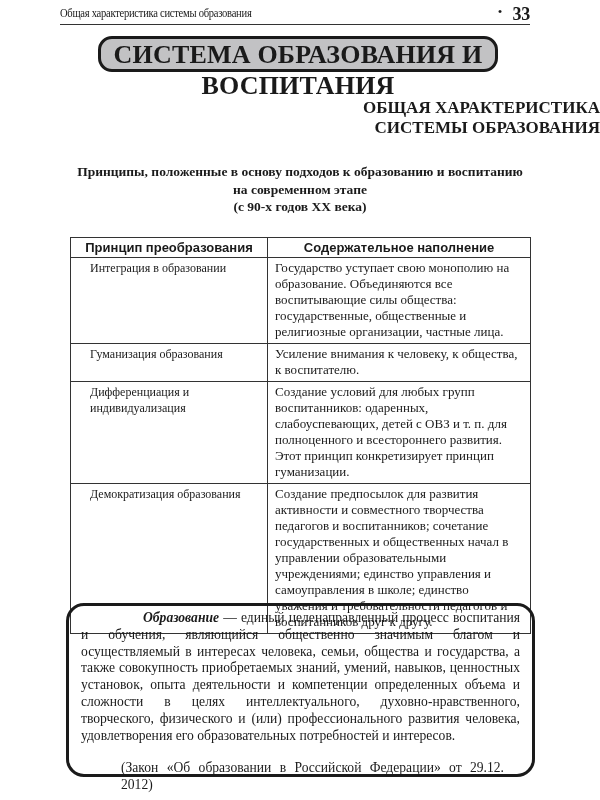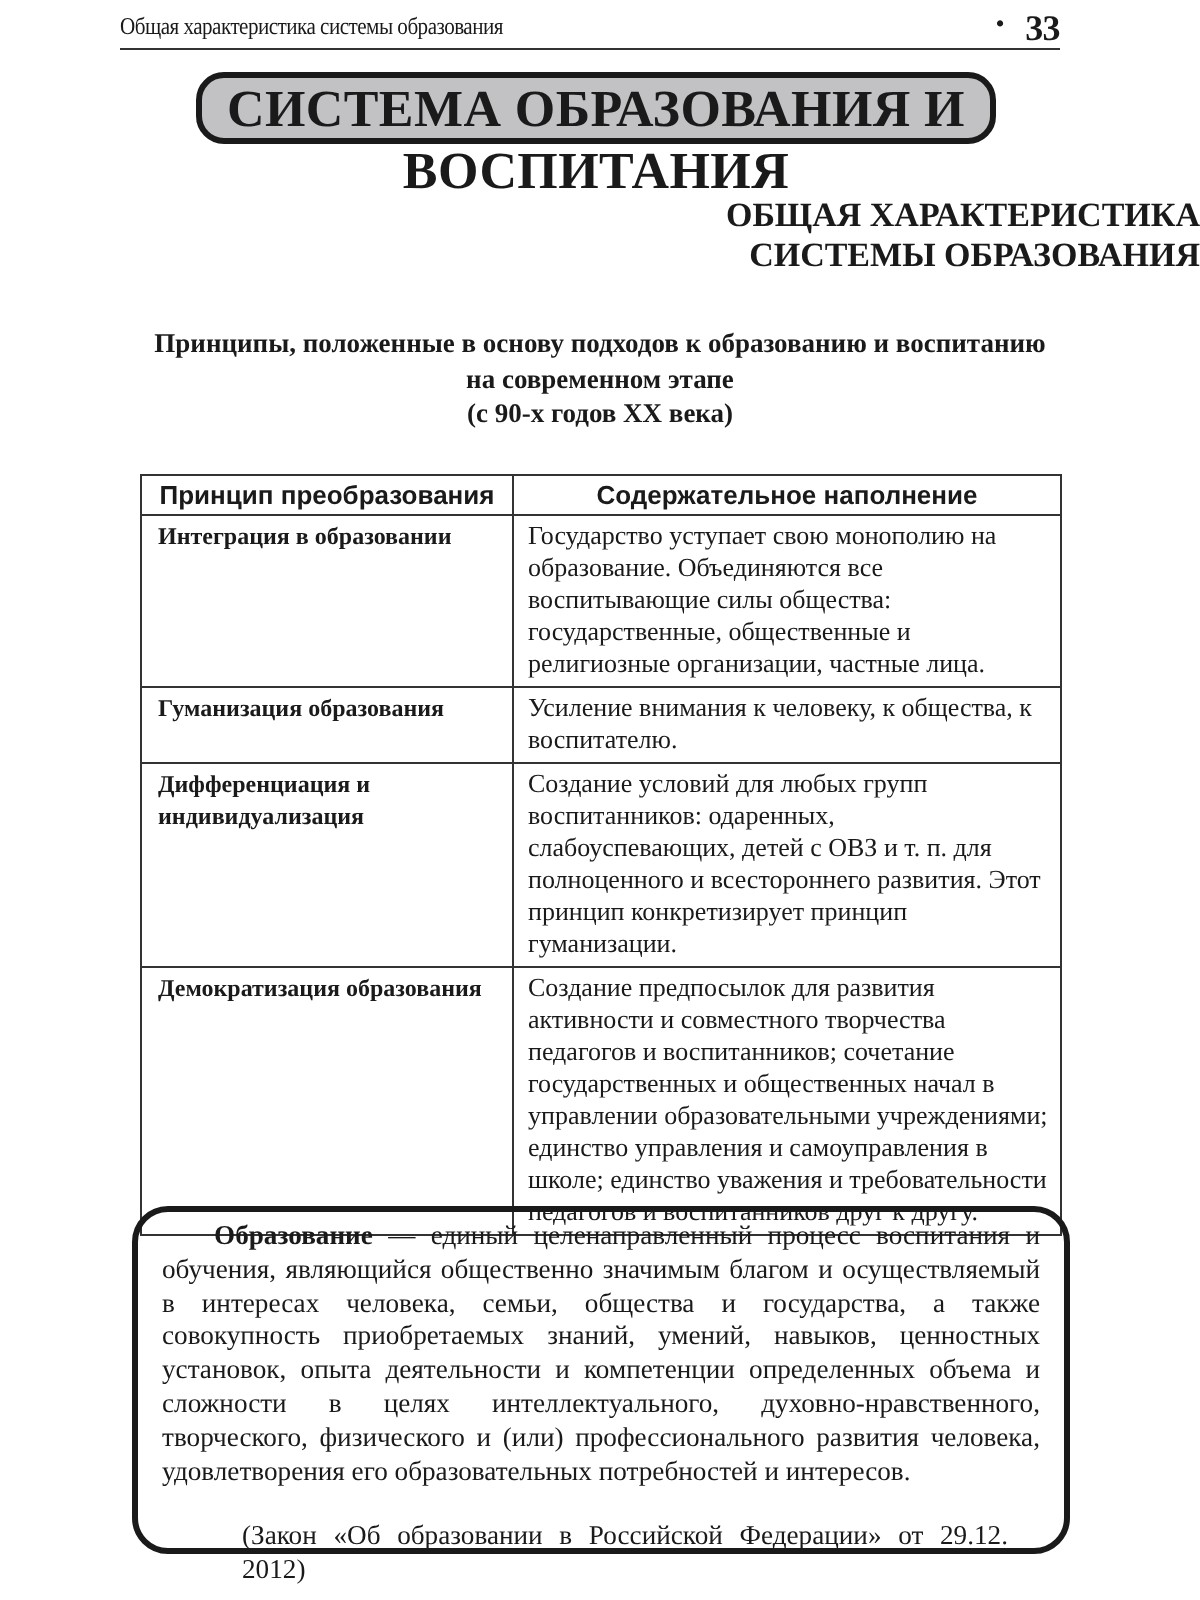--- a/index.html
+++ b/index.html
@@ -14,27 +14,27 @@
     font-family:"Liberation Serif",serif;font-weight:bold;font-size:26px;line-height:31px;letter-spacing:0.2px;}
   .title{position:absolute;left:0;width:600px;top:98px;text-align:right;font-family:"Liberation Serif",serif;
     font-weight:bold;font-size:17px;line-height:20px;}
   .subtitle{position:absolute;left:0;width:600px;top:163px;text-align:center;font-family:"Liberation Serif",serif;
     font-weight:bold;font-size:13.5px;line-height:17.5px;}
   table.principles{position:absolute;left:70px;top:237px;width:461px;border-collapse:collapse;
     font-family:"Liberation Serif",serif;font-size:13px;}
   table.principles th{font-family:"Liberation Sans",sans-serif;font-weight:bold;font-size:13px;height:19px;padding:0;
     border:1px solid #333;text-align:center;}
   table.principles td{border:1px solid #333;vertical-align:top;padding:2px 6px 3px 6px;line-height:16px;}
-  table.principles td.col1{width:171px;font-weight:bold;font-size:12px;padding-left:8px;}
+  table.principles td.col1{width:171px;font-weight:normal;font-size:12px;padding-left:19px;}
   table.principles td.col2{padding-left:7px;}
   .def-box{position:absolute;left:66px;top:603px;width:469px;height:174px;border:3px solid #1a1a1a;border-radius:18px;
     box-sizing:border-box;font-family:"Liberation Serif",serif;font-size:13.6px;line-height:16.8px;padding:4px 12px 0 12px;
     text-align:justify;}
   .def-box .def-text{text-indent:26px;margin:0;}
-  .def-box .term{font-weight:bold;}
+  .def-box .term{font-style:italic;font-weight:bold;margin-left:36px;}
   .def-box .source{text-indent:0;padding-left:24px;margin:16px;}
 </style>
 </head>
 <body>
 
 <div class="running-head">
   <span class="rh-title">Общая характеристика  системы образования</span>
   <span class="rh-dot">•</span>
   <span class="rh-num">33</span>
 </div>

